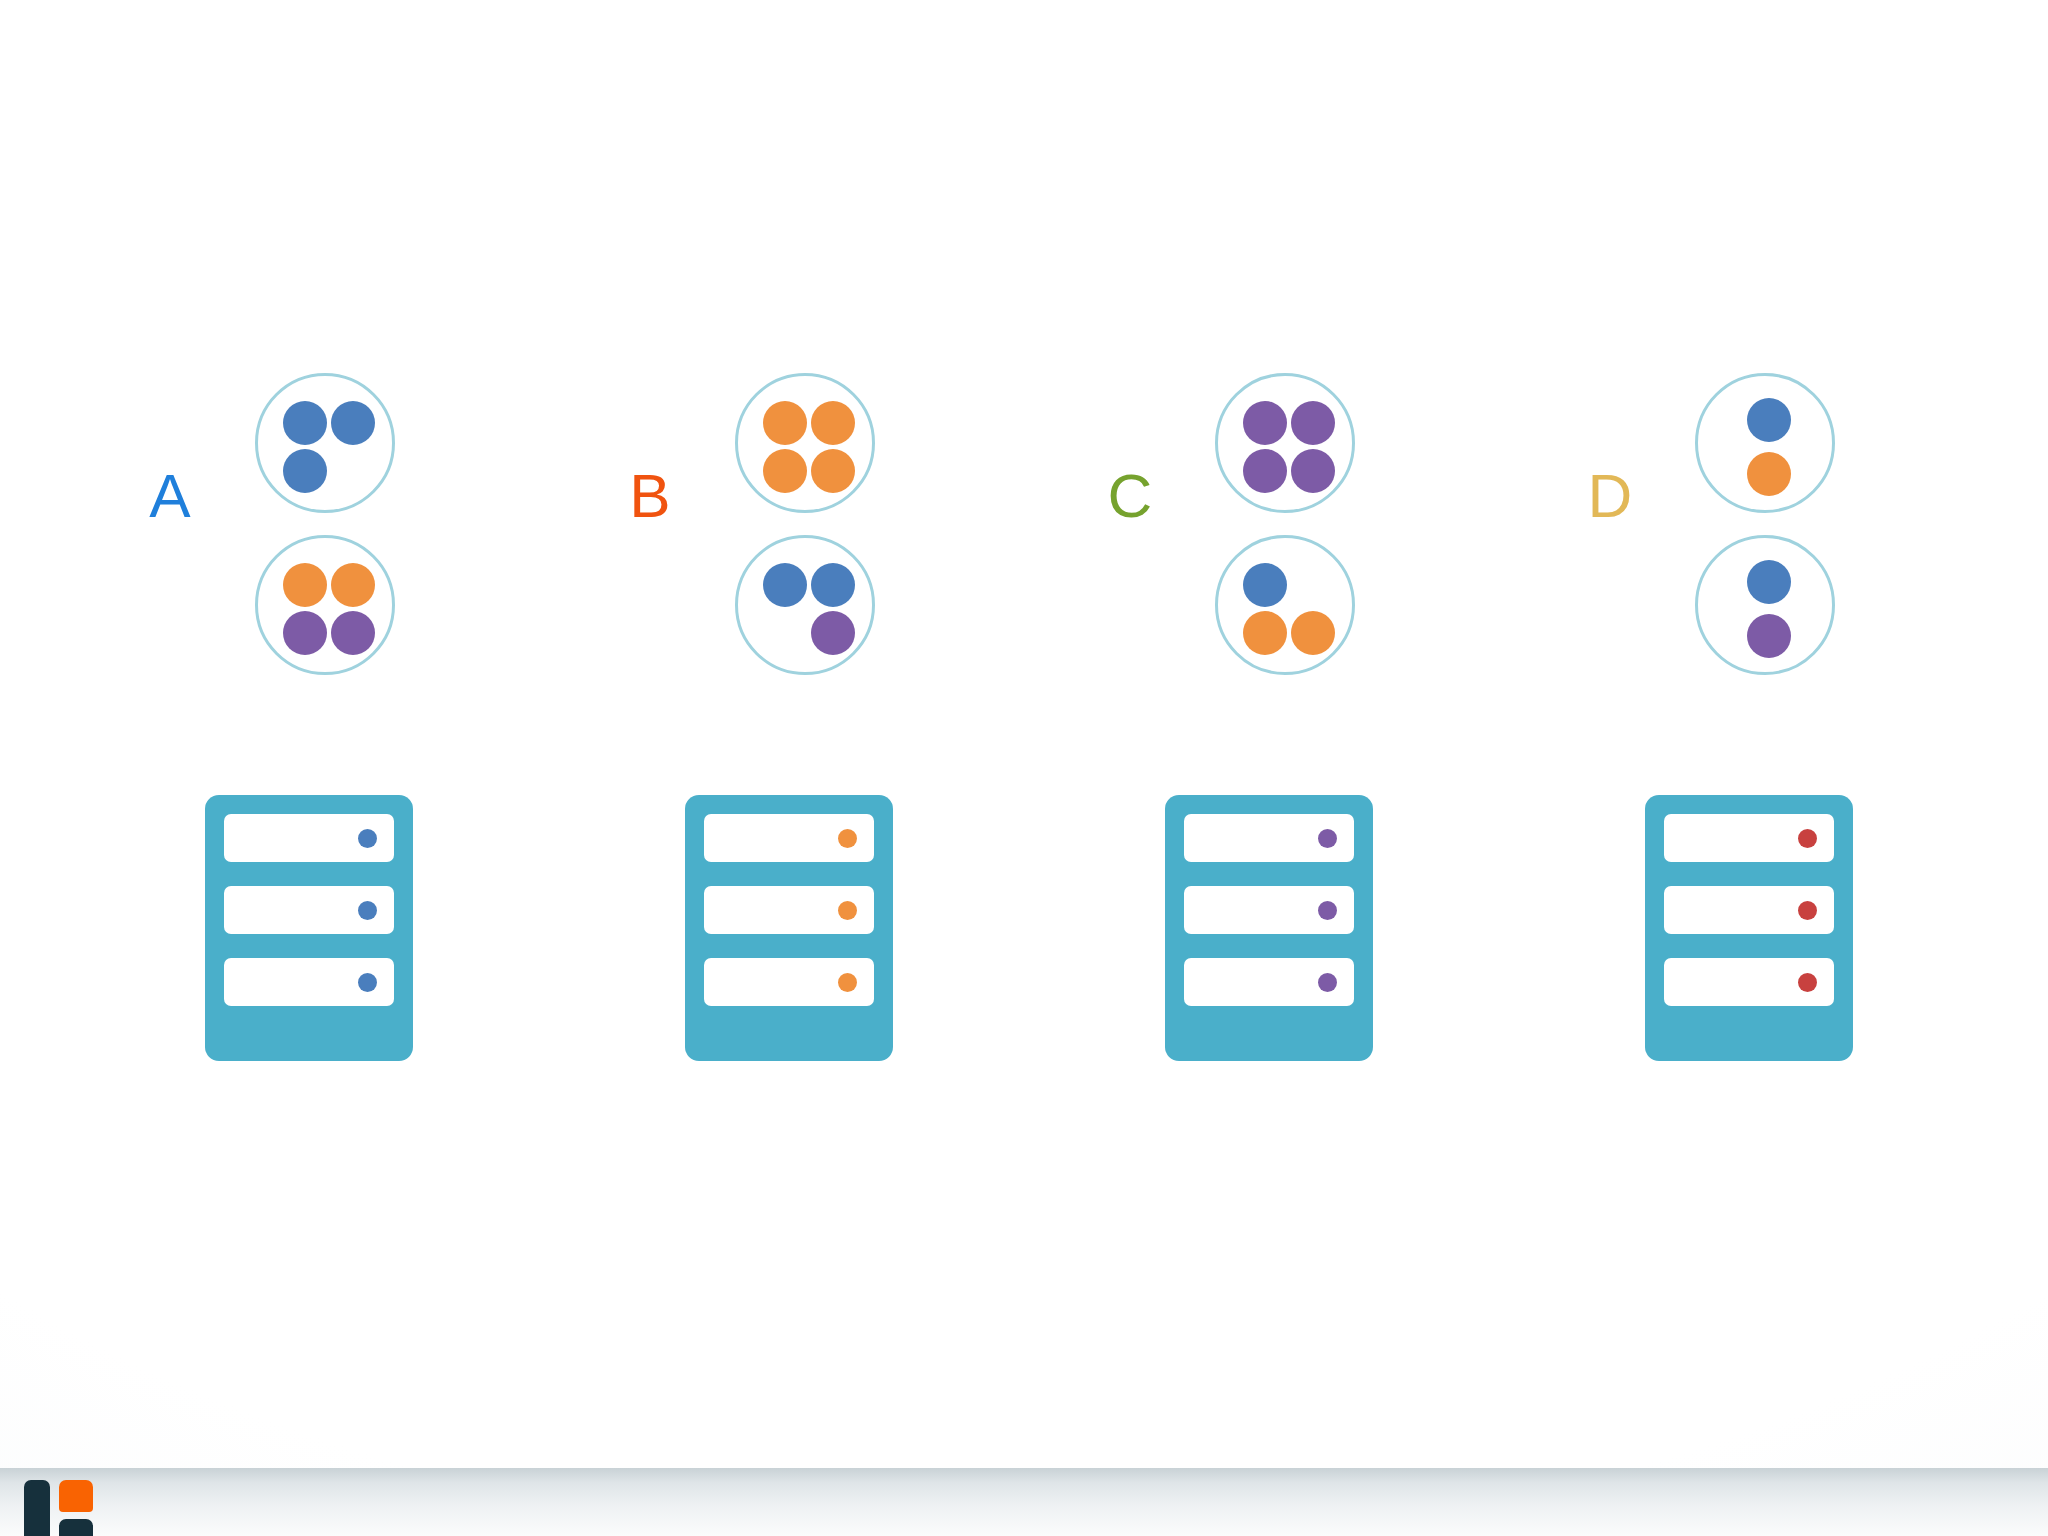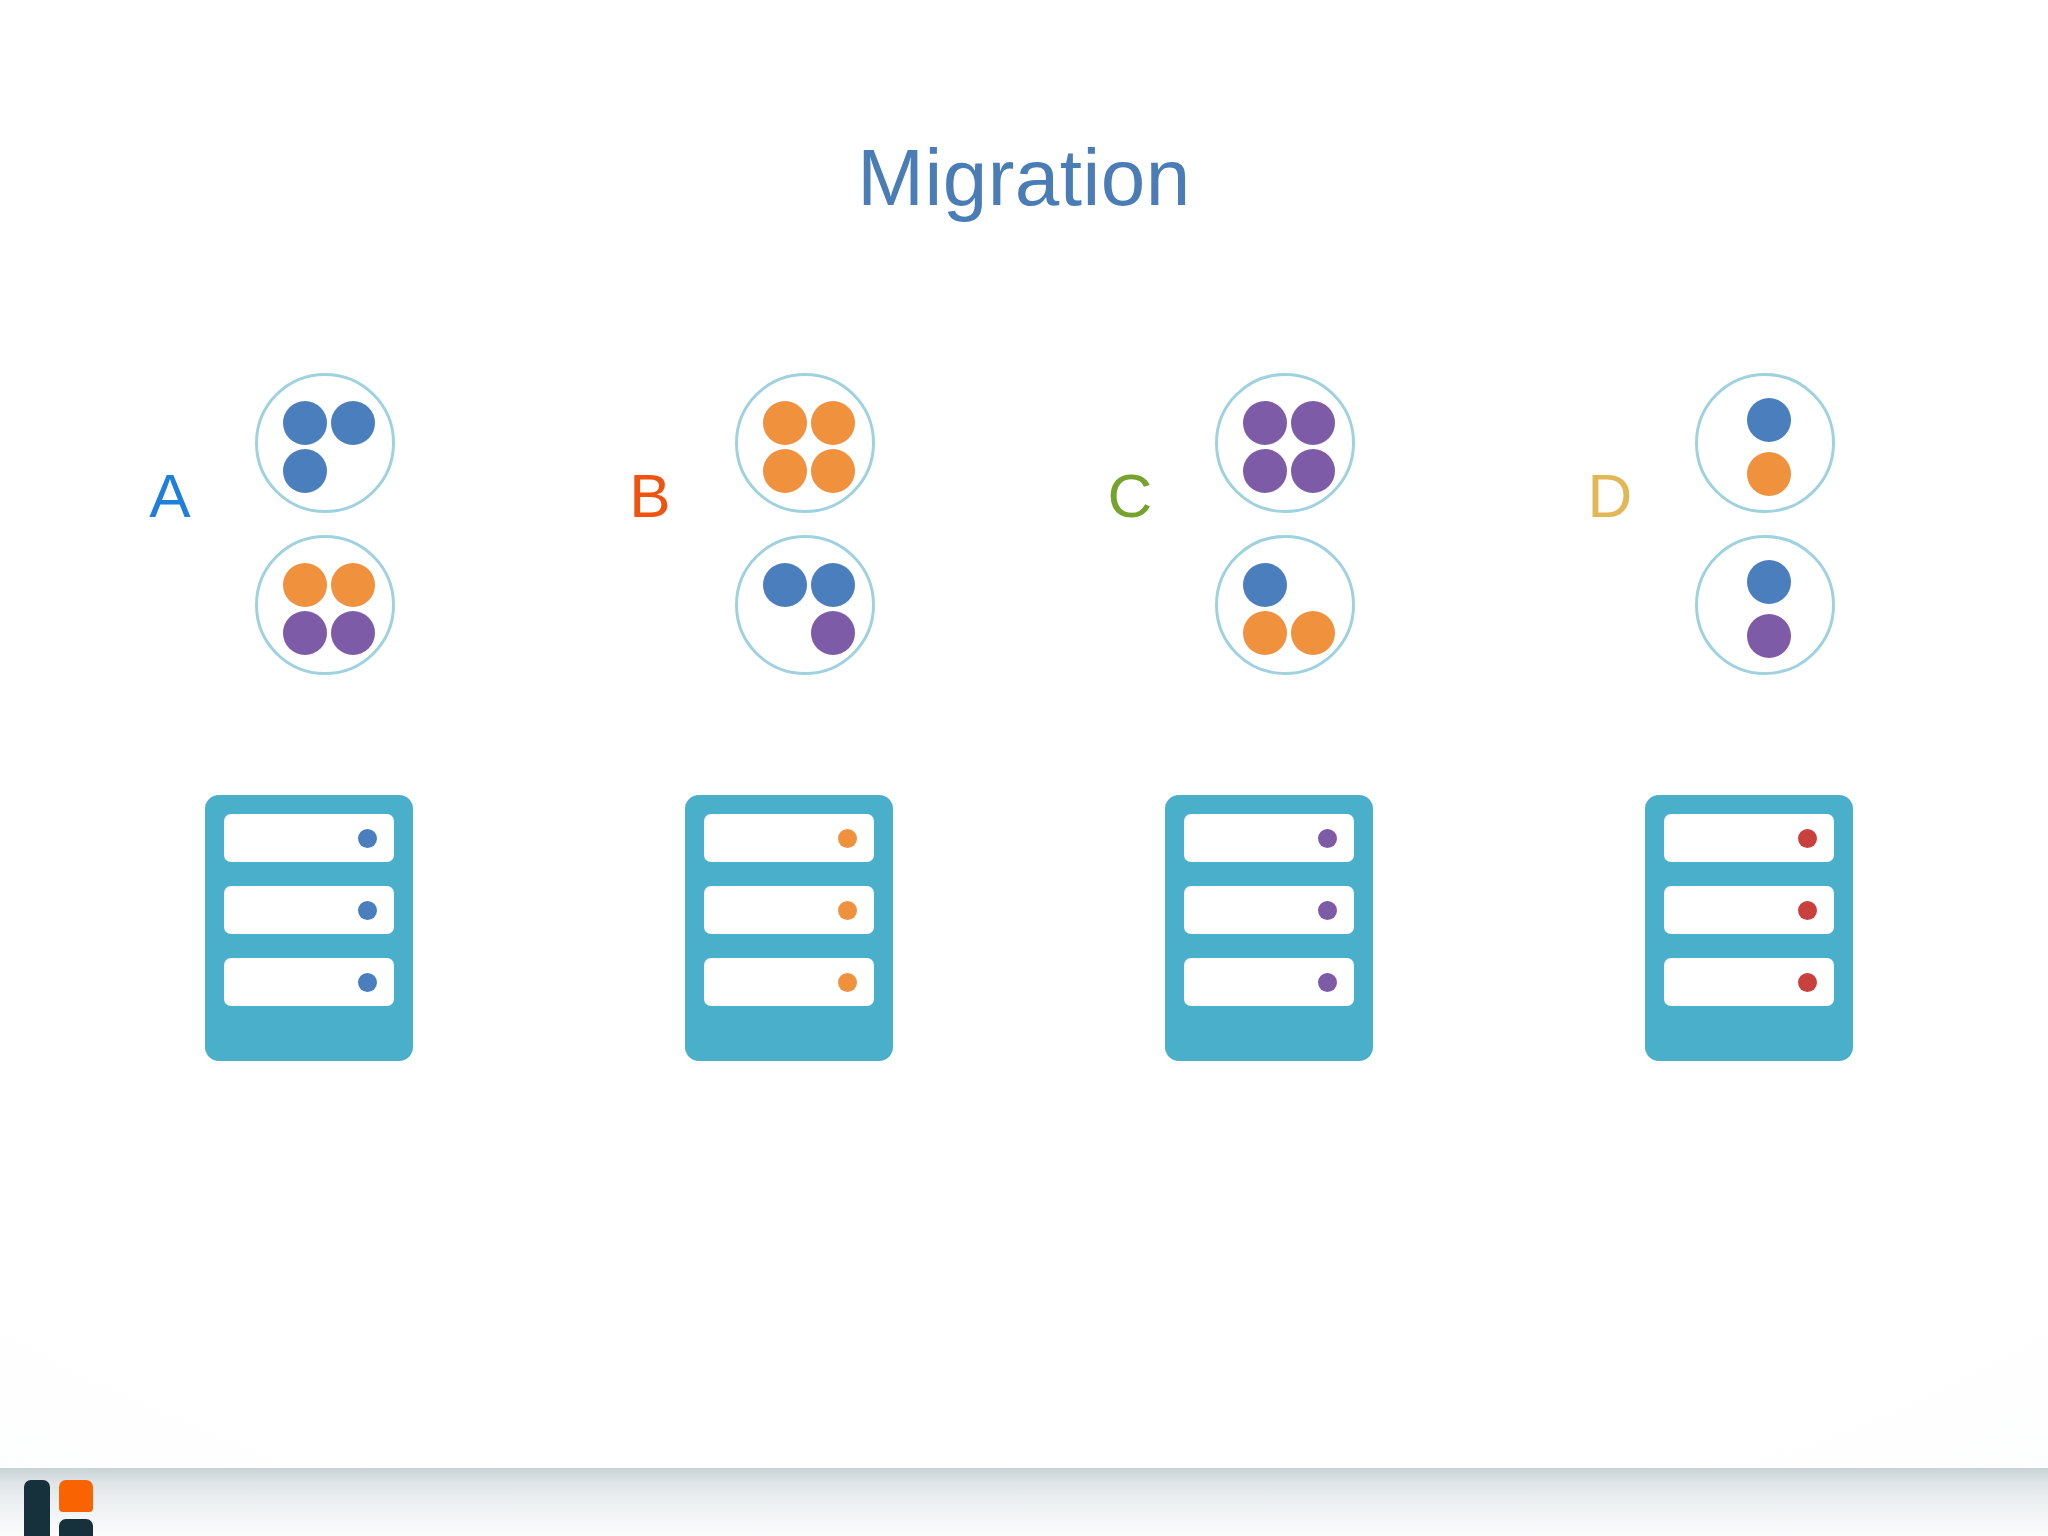--- a/index.html
+++ b/index.html
@@ -172,21 +172,20 @@
     border-radius: 7px 7px 0 0;
   }
 </style>
 </head>
 <body>
 
 <div class="slide-bg"></div>
 
 <div class="slide">
 
-  <div class="title">Migration</div>
 
   <div class="group group-a">
     <div class="group-label" style="color:#1f7fdb">A</div>
 
     <div class="bubble bubble-top">
       <span class="dot dot-lg c-blue slot-tl"></span>
       <span class="dot dot-lg c-blue slot-tr"></span>
       <span class="dot dot-lg c-blue slot-bl"></span>
     </div>
 

